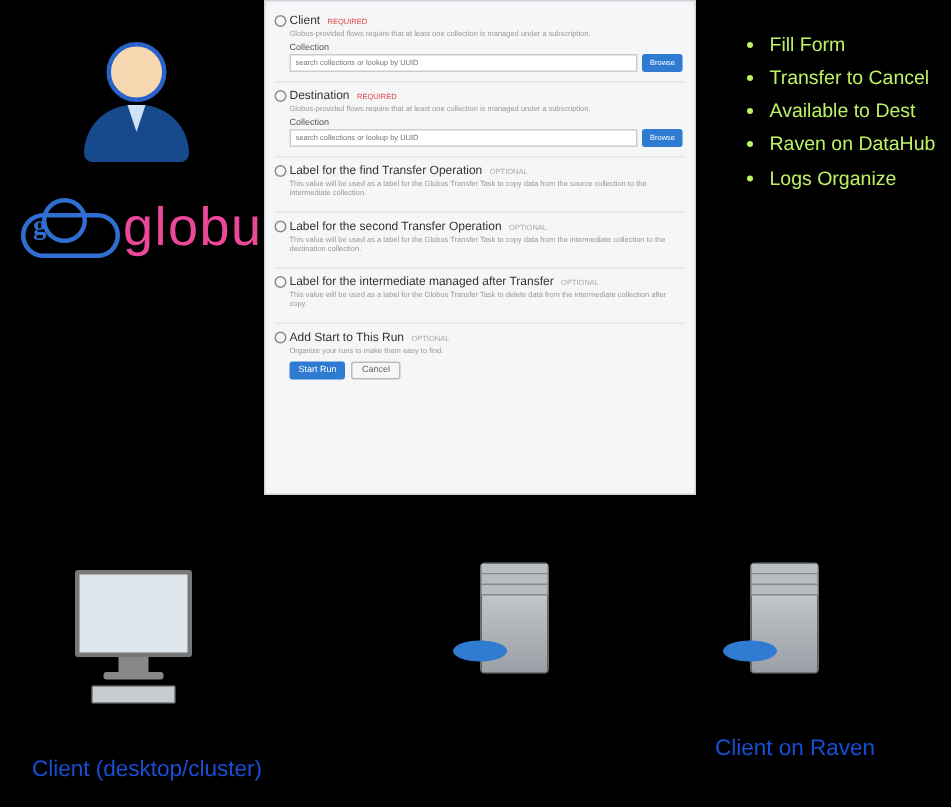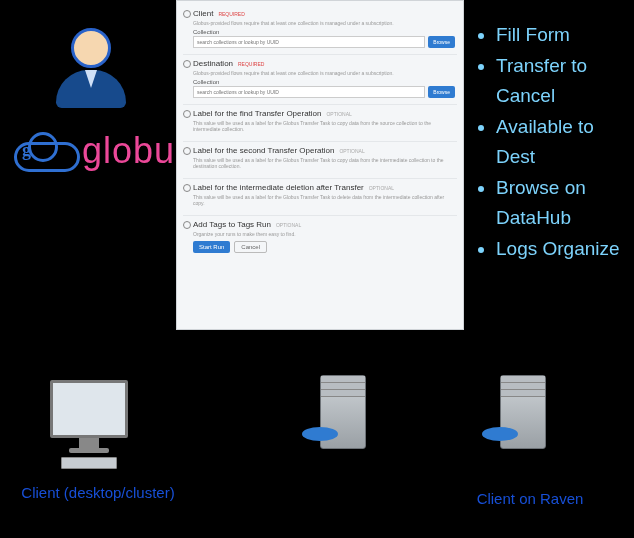--- a/index.html
+++ b/index.html
@@ -26,21 +26,21 @@
   .sec-opt{color:#aaa;font-size:5px;margin-left:3px}
   .sec-desc{color:#999;font-size:5px;margin:2px 0 3px 0;line-height:1.2}
   .coll-label{color:#555;font-size:6px;margin-bottom:1px}
   .searchrow{display:flex;gap:3px;align-items:stretch}
   .searchbox{flex:1;background:#fff;border:1px solid #ccc;height:12px;font-size:5px;color:#aaa;padding:1px 3px;box-sizing:border-box}
   .browse{background:#2f7bd1;color:#fff;font-size:5px;padding:2px 5px;border-radius:2px;display:flex;align-items:center}
   .runrow{display:flex;gap:4px;margin-top:4px}
   .runbtn{background:#2f7bd1;color:#fff;font-size:6px;padding:3px 6px;border-radius:2px}
   .cancelbtn{border:1px solid #bbb;color:#666;font-size:6px;padding:2px 6px;border-radius:2px}
   
-  .bullets{position:absolute;left:478px;top:20px;color:#7dd3fc;font-size:19px;line-height:1.55}
+  .bullets{position:absolute;left:495px;top:20px;color:#bef264;font-size:13px;line-height:1.55}
   .bullets ul{margin:0;padding-left:18px}
   .bullets li{margin-bottom:2px}
   
   .node-label{color:#174fd6;font-size:15px;text-align:center;position:absolute}
   
   .desktop{position:absolute;left:50px;top:380px}
   .monitor{width:72px;height:52px;border:3px solid #777;background:#dfe6ec;border-radius:2px}
   .stand{width:20px;height:10px;background:#888;margin:0 auto}
   .base{width:40px;height:5px;background:#888;margin:0 auto;border-radius:2px}
   .kb{width:54px;height:10px;background:#c7ccd1;border:1px solid #888;margin:4px auto 0;border-radius:1px}
@@ -107,54 +107,54 @@
 
     <div class="sec">
       <span class="chev"></span>
       <span class="sec-title">Label for the second Transfer Operation</span>
       <span class="sec-opt">OPTIONAL</span>
       <div class="sec-desc">This value will be used as a label for the Globus Transfer Task to copy data from the intermediate collection to the destination collection.</div>
     </div>
 
     <div class="sec">
       <span class="chev"></span>
-      <span class="sec-title">Label for the intermediate deletion after Transfer</span>
+      <span class="sec-title">Label for the intermediate managed after Transfer</span>
       <span class="sec-opt">OPTIONAL</span>
       <div class="sec-desc">This value will be used as a label for the Globus Transfer Task to delete data from the intermediate collection after copy.</div>
     </div>
 
     <div class="sec">
       <span class="chev"></span>
-      <span class="sec-title">Add Tags to Tags Run</span>
+      <span class="sec-title">Add Start to This Run</span>
       <span class="sec-opt">OPTIONAL</span>
       <div class="sec-desc">Organize your runs to make them easy to find.</div>
       <div class="runrow">
         <div class="runbtn">Start Run</div>
         <div class="cancelbtn">Cancel</div>
       </div>
     </div>
   </div>
 
   <div class="bullets">
     <ul>
       <li>Fill Form</li>
       <li>Transfer to Cancel</li>
       <li>Available to Dest</li>
-      <li>Browse on DataHub</li>
+      <li>Raven on DataHub</li>
       <li>Logs Organize</li>
     </ul>
   </div>
 
   <div class="desktop">
     <div class="monitor"></div>
       <div class="stand"></div>
       <div class="base"></div>
       <div class="kb"></div>
   </div>
-  <div class="node-label" style="left:18px;top:484px;width:160px">Client (desktop/cluster)</div>
+  <div class="node-label" style="left:18px;top:504px;width:160px">Client (desktop/cluster)</div>
 
   <div class="srv1">
     <div class="server">
         <div class="slot"></div>
         <div class="slot"></div>
         <div class="slot"></div>
         <div class="led"></div>
       </div>
     <div class="disk"></div>
   </div>

